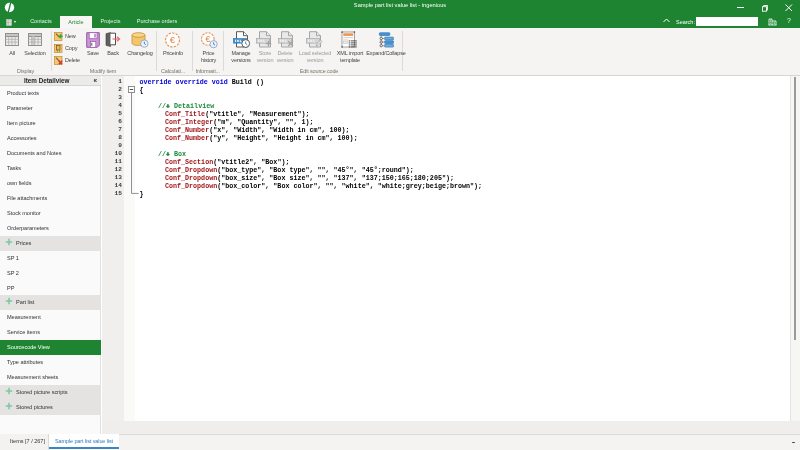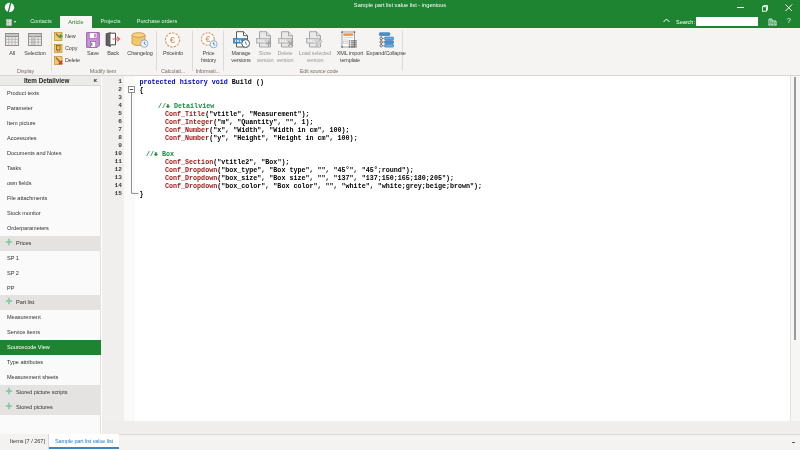--- a/index.html
+++ b/index.html
@@ -276,30 +276,30 @@
     <div class="lnum abs" style="left:102px;top:118px">6</div>
     <div class="lnum abs" style="left:102px;top:126px">7</div>
     <div class="lnum abs" style="left:102px;top:134px">8</div>
     <div class="lnum abs" style="left:102px;top:142px">9</div>
     <div class="lnum abs" style="left:102px;top:150px">10</div>
     <div class="lnum abs" style="left:102px;top:158px">11</div>
     <div class="lnum abs" style="left:102px;top:166px">12</div>
     <div class="lnum abs" style="left:102px;top:174px">13</div>
     <div class="lnum abs" style="left:102px;top:182px">14</div>
     <div class="lnum abs" style="left:102px;top:190px">15</div>
-    <div class="cl" style="left:139.5px;top:78px"><span class="kw">protected history void</span> Build ()</div>
+    <div class="cl" style="left:139.5px;top:78px"><span class="kw">override override void</span> Build ()</div>
     <div class="cl" style="left:139.5px;top:86px">{</div>
     <div class="cl" style="left:139.5px;top:94px"></div>
     <div class="cl" style="left:158px;top:102px"><span class="cm">//♣ Detailview</span></div>
     <div class="cl" style="left:158px;top:110px"><span class="fn">Conf_Title</span>("vtitle", "Measurement");</div>
     <div class="cl" style="left:158px;top:118px"><span class="fn">Conf_Integer</span>("m", "Quantity", "", 1);</div>
     <div class="cl" style="left:158px;top:126px"><span class="fn">Conf_Number</span>("x", "Width", "Width in cm", 100);</div>
     <div class="cl" style="left:158px;top:134px"><span class="fn">Conf_Number</span>("y", "Height", "Height in cm", 100);</div>
     <div class="cl" style="left:158px;top:142px"></div>
-    <div class="cl" style="left:146px;top:150px"><span class="cm">//♣ Box</span></div>
+    <div class="cl" style="left:158px;top:150px"><span class="cm">//♣ Box</span></div>
     <div class="cl" style="left:158px;top:158px"><span class="fn">Conf_Section</span>("vtitle2", "Box");</div>
     <div class="cl" style="left:158px;top:166px"><span class="fn">Conf_Dropdown</span>("box_type", "Box type", "", "45°", "45°;round");</div>
     <div class="cl" style="left:158px;top:174px"><span class="fn">Conf_Dropdown</span>("box_size", "Box size", "", "137", "137;150;165;180;205");</div>
     <div class="cl" style="left:158px;top:182px"><span class="fn">Conf_Dropdown</span>("box_color", "Box color", "", "white", "white;grey;beige;brown");</div>
     <div class="cl" style="left:139.5px;top:190px">}</div>
   </div>
 
 <svg class="abs" style="left:128.4px;top:85.6px" width="12" height="110" viewBox="0 0 12 110">
     <rect x="0.5" y="0.5" width="6" height="6" fill="#fff" stroke="#848484" stroke-width="0.9"></rect>
     <path d="M1.8 3.5 H5.2" stroke="#3a3a3a" stroke-width="0.9"></path>

